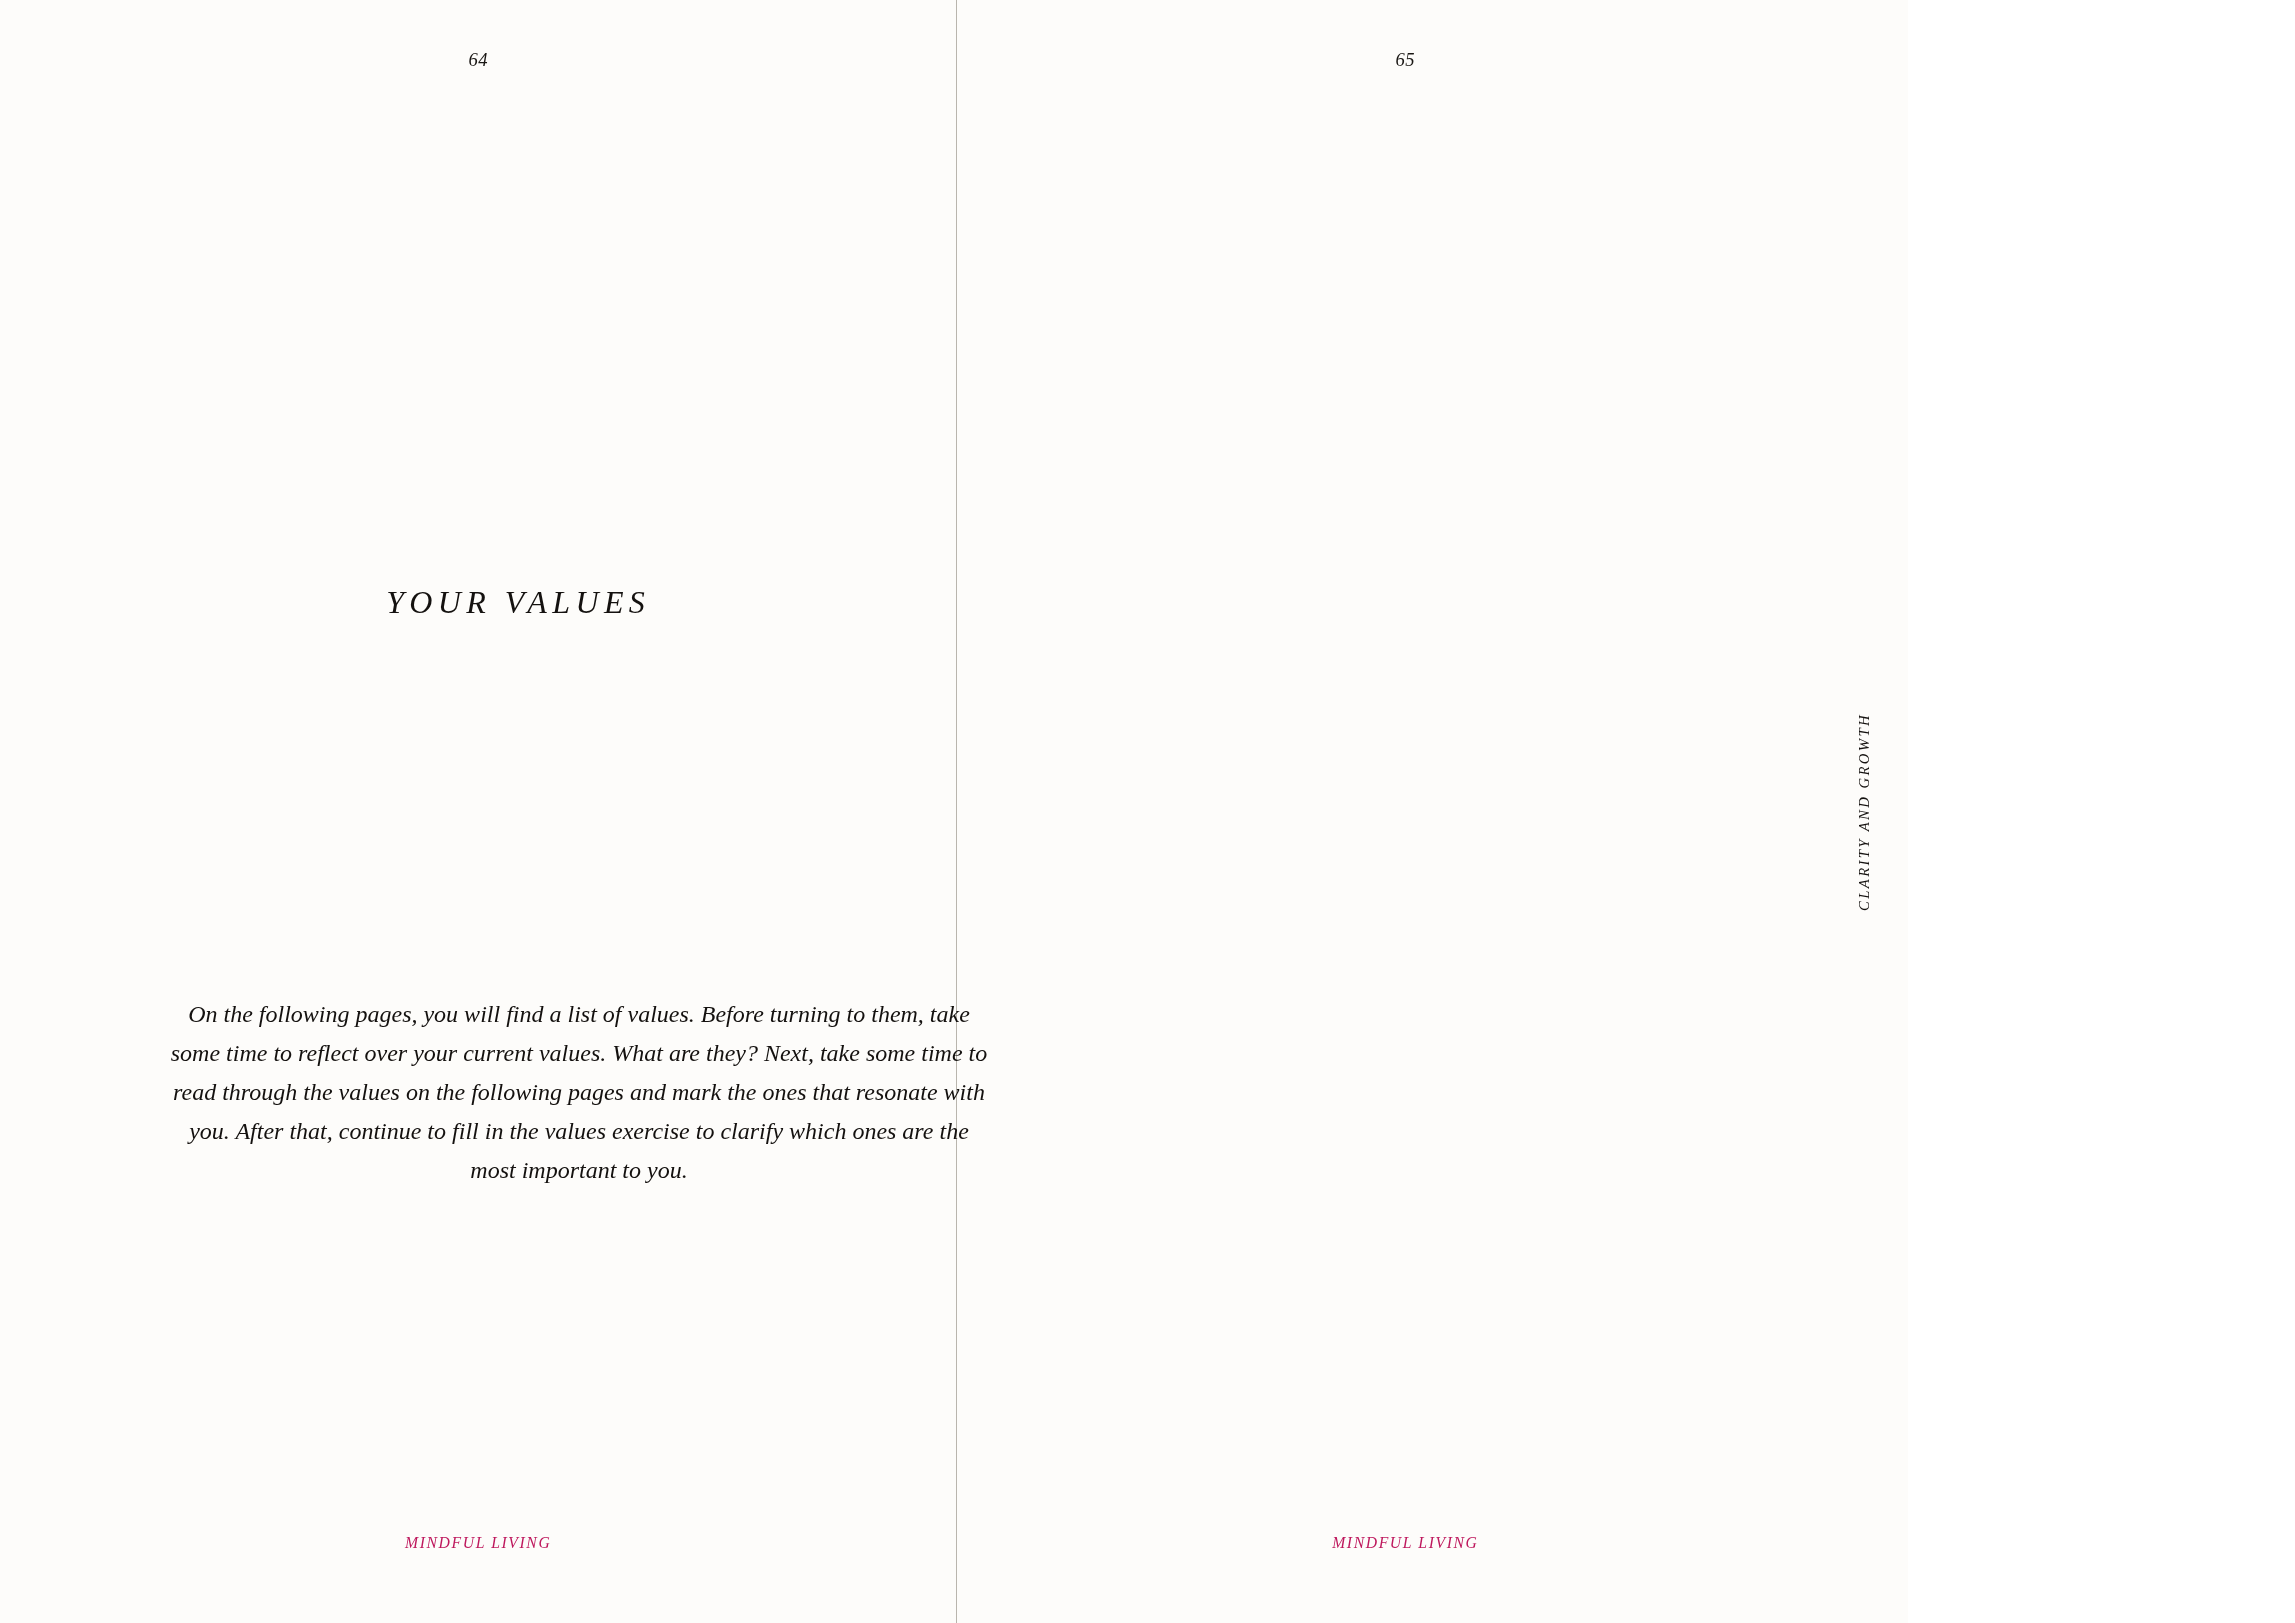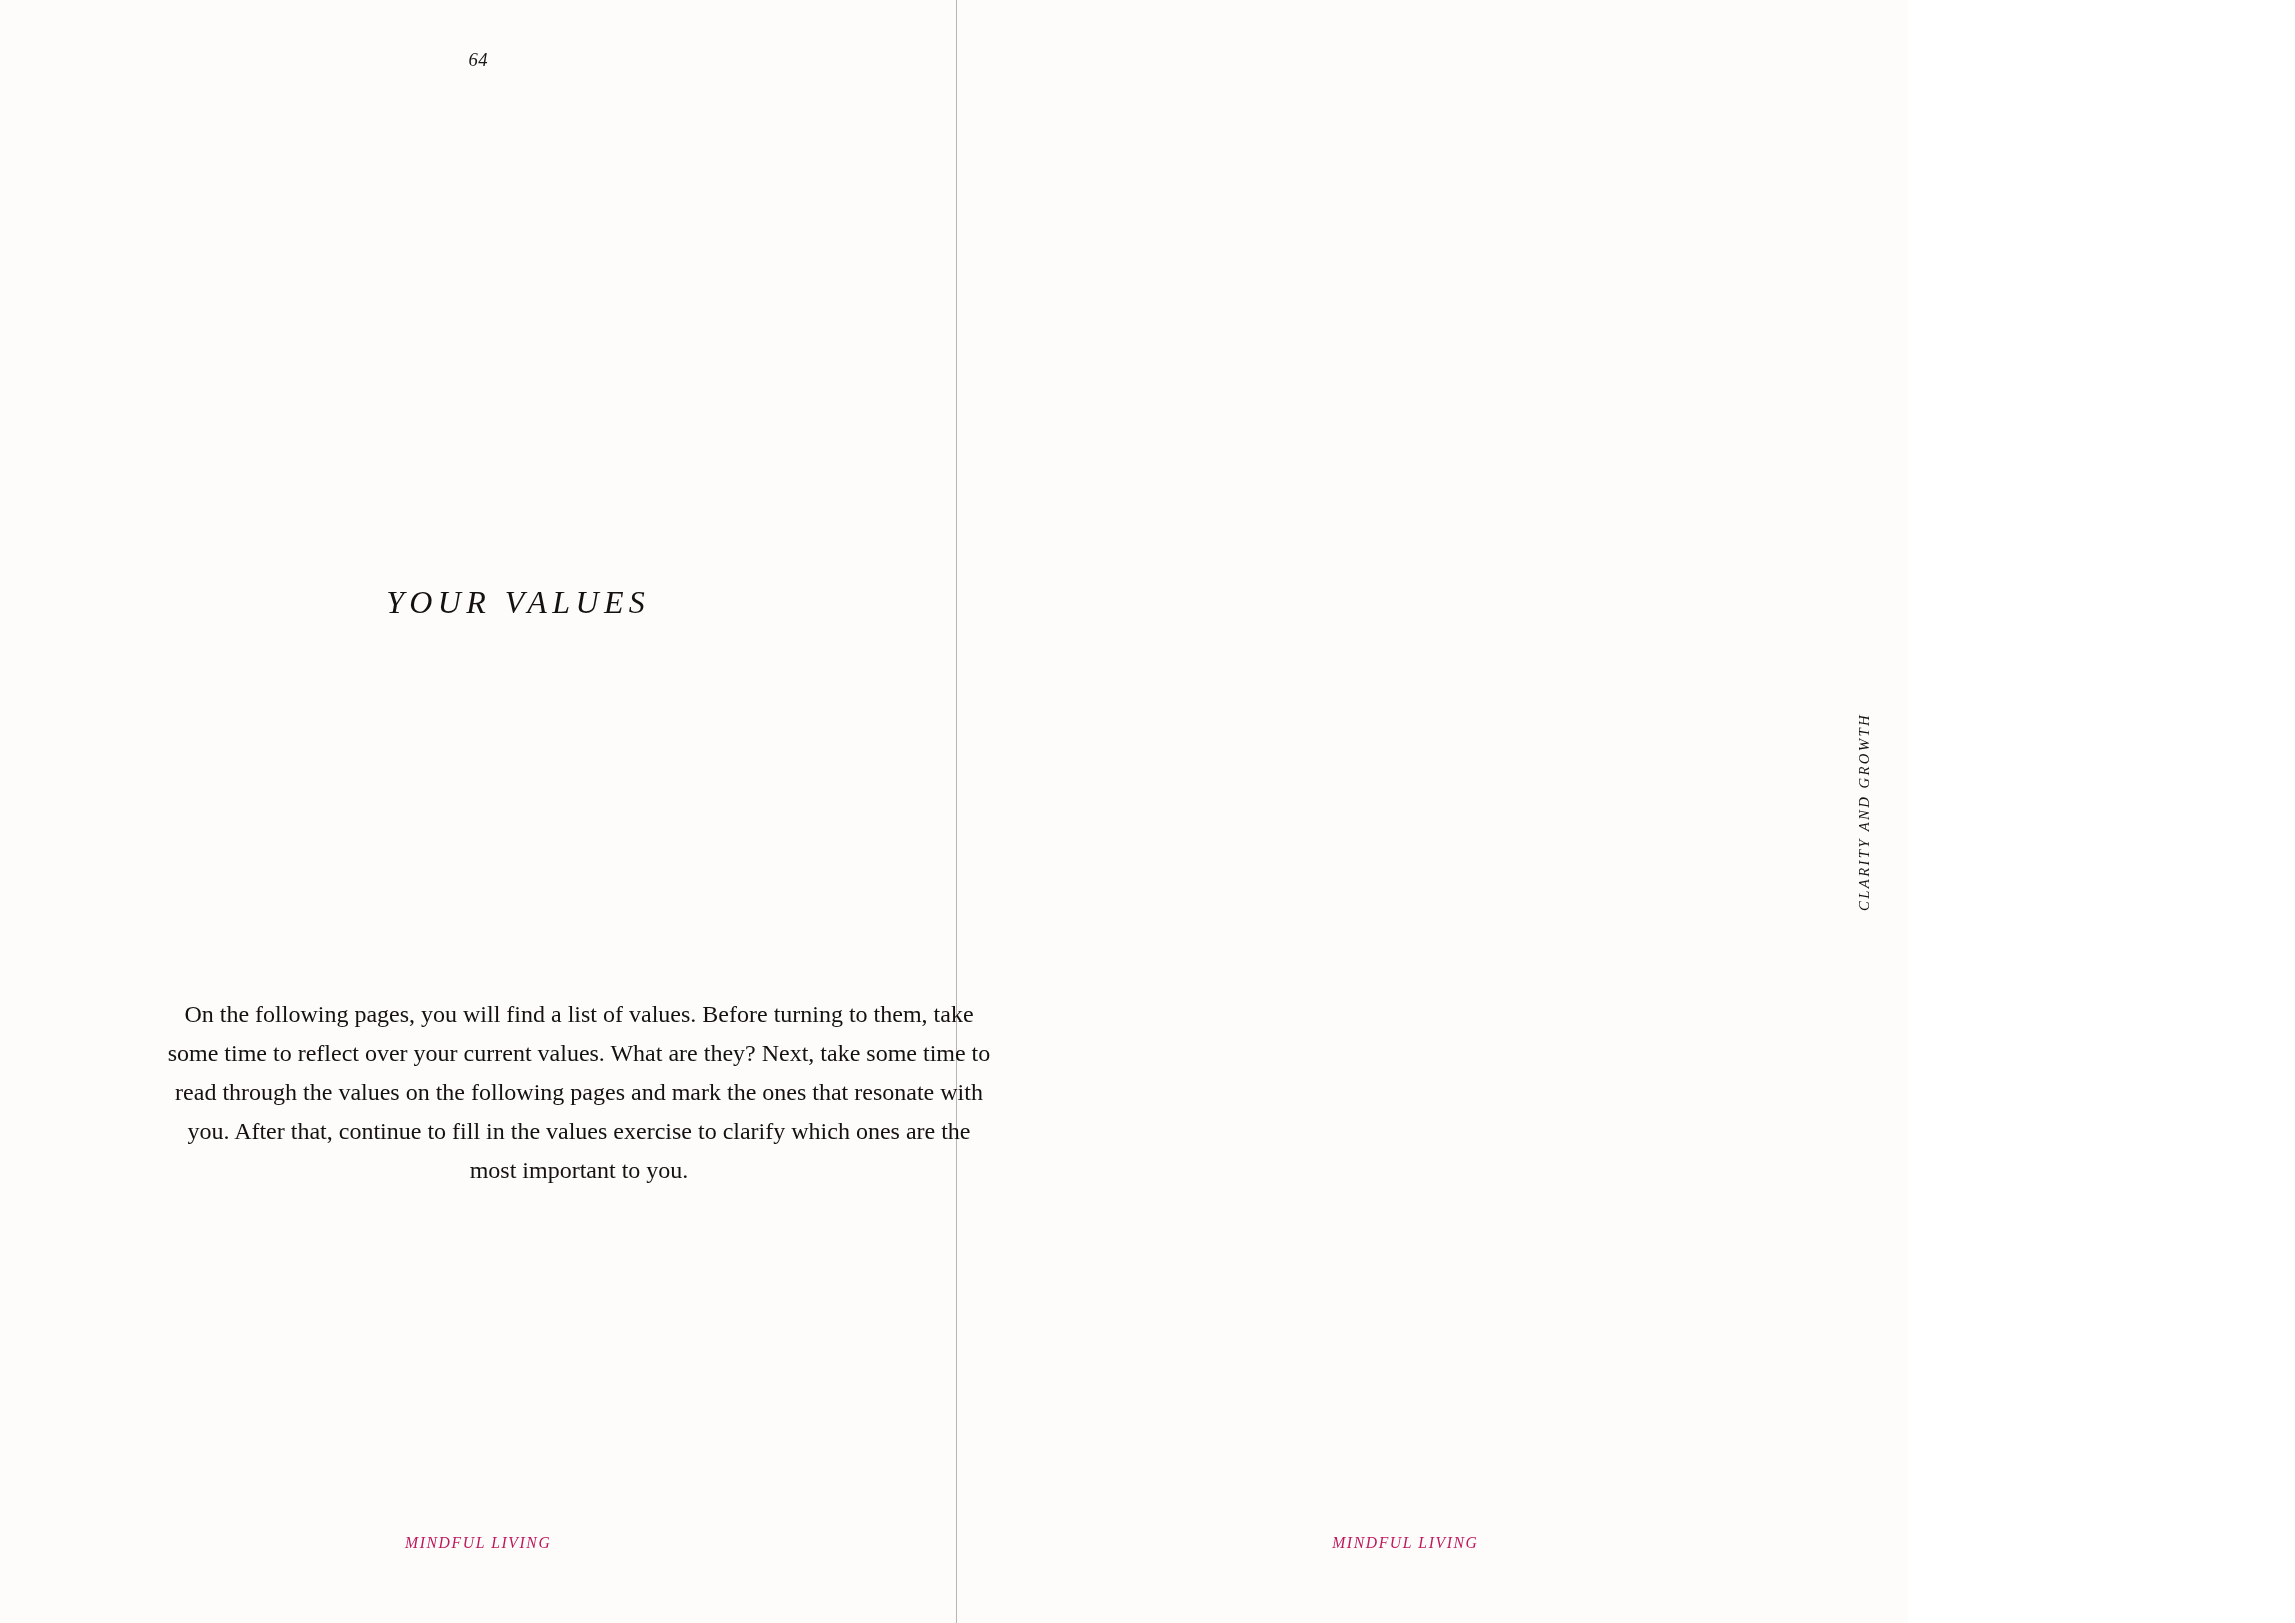--- a/index.html
+++ b/index.html
@@ -58,20 +58,21 @@
     color: #14110f;
     padding-left: 40px;
   }
 
   .intro {
     position: absolute;
     top: 995px;
     left: 165px;
     width: 828px;
     text-align: center;
+    font-style: italic;
     font-size: 24px;
     line-height: 1.63;
     color: #14110f;
   }
 
   .footer {
     position: absolute;
     bottom: 71px;
     width: 100%;
     text-align: center;
@@ -101,19 +102,20 @@
 <div class="spread">
 
   <div class="page page-left">
     <div class="folio folio-left">64</div>
     <div class="page-title">YOUR VALUES</div>
     <div class="intro">On the following pages, you will find a list of values. Before turning to them, take some time to reflect over your current values. What are they? Next, take some time to read through the values on the following pages and mark the ones that resonate with you. After that, continue to fill in the values exercise to clarify which ones are the most important to you.</div>
     <div class="footer">MINDFUL LIVING</div>
   </div>
 
   <div class="page page-right">
+    <div class="folio folio-right">65</div>
 
     <div class="side-title">CLARITY AND GROWTH</div>
     <div class="footer footer-right">MINDFUL LIVING</div>
   </div>
 
 </div>
 
 
 </body></html>

